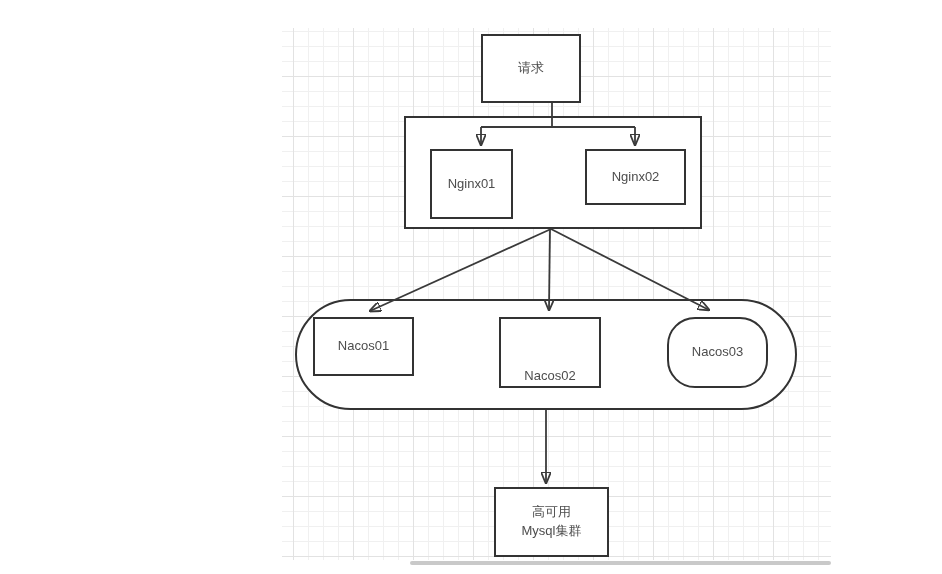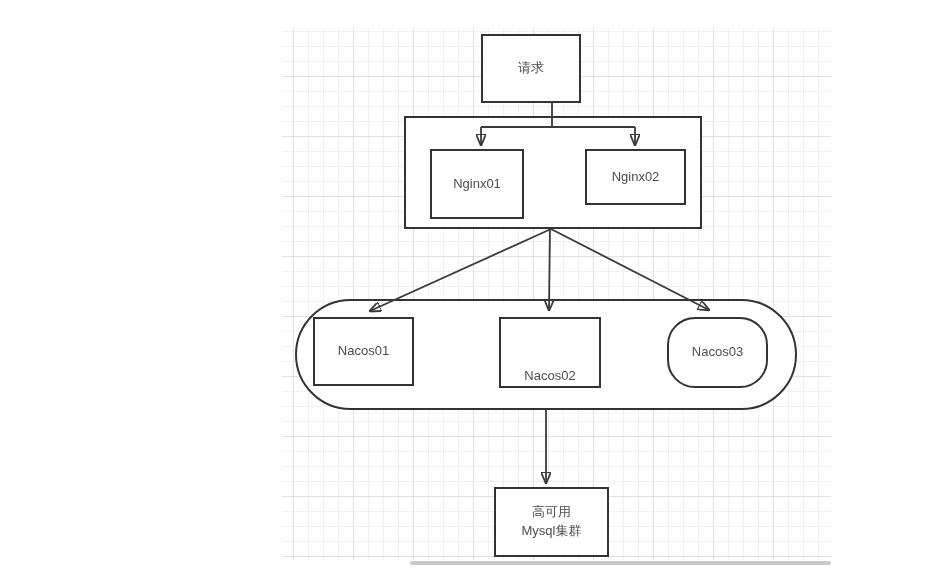--- a/index.html
+++ b/index.html
@@ -82,29 +82,29 @@
   <div id="canvas-grid"></div>
 
   <div class="group" style="left:404px; top:116px; width:298px; height:113px;"></div>
 
   <div class="group stadium" style="left:295px; top:299px; width:502px; height:111px;"></div>
 
   <div class="node" style="left:481px; top:34px; width:100px; height:69px;">
     <span class="label">请求</span>
   </div>
 
-  <div class="node" style="left:430px; top:149px; width:94px; height:70px;">
+  <div class="node" style="left:430px; top:149px; width:83px; height:70px;">
     <span class="label">Nginx01</span>
   </div>
 
   <div class="node" style="left:585px; top:149px; width:101px; height:56px;">
     <span class="label">Nginx02</span>
   </div>
 
-  <div class="node" style="left:313px; top:317px; width:101px; height:69px;">
+  <div class="node" style="left:313px; top:317px; width:101px; height:59px;">
     <span class="label">Nacos01</span>
   </div>
 
   <div class="node" style="left:499px; top:317px; width:102px; height:71px;align-items:flex-end;">
     <span class="label">Nacos02</span>
   </div>
 
   <div class="node" style="left:667px; top:317px; width:101px; height:71px;border-radius:28px;">
     <span class="label">Nacos03</span>
   </div>

